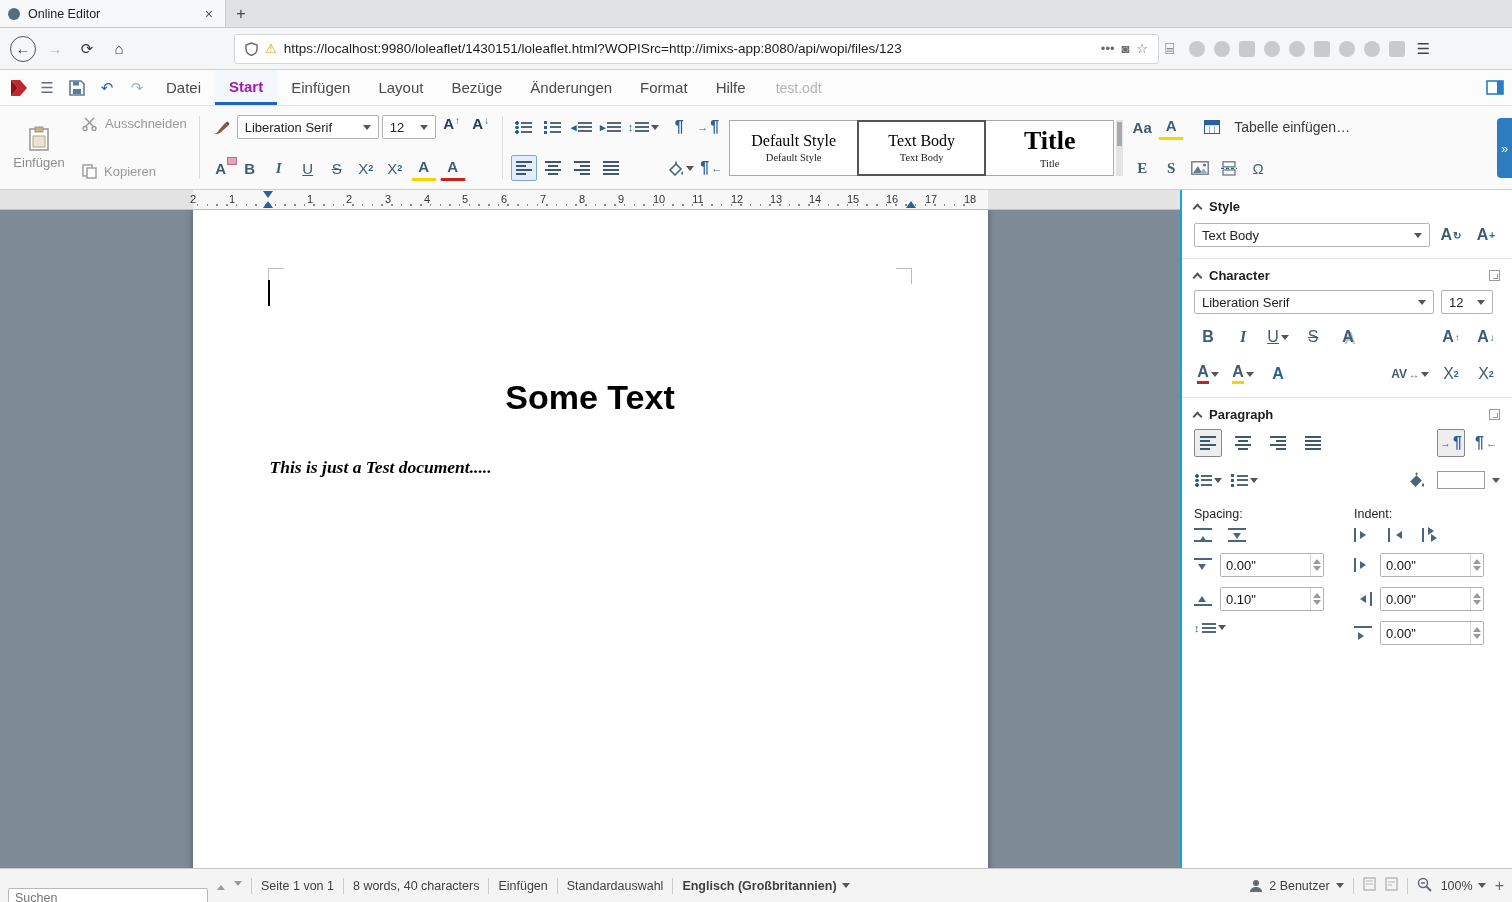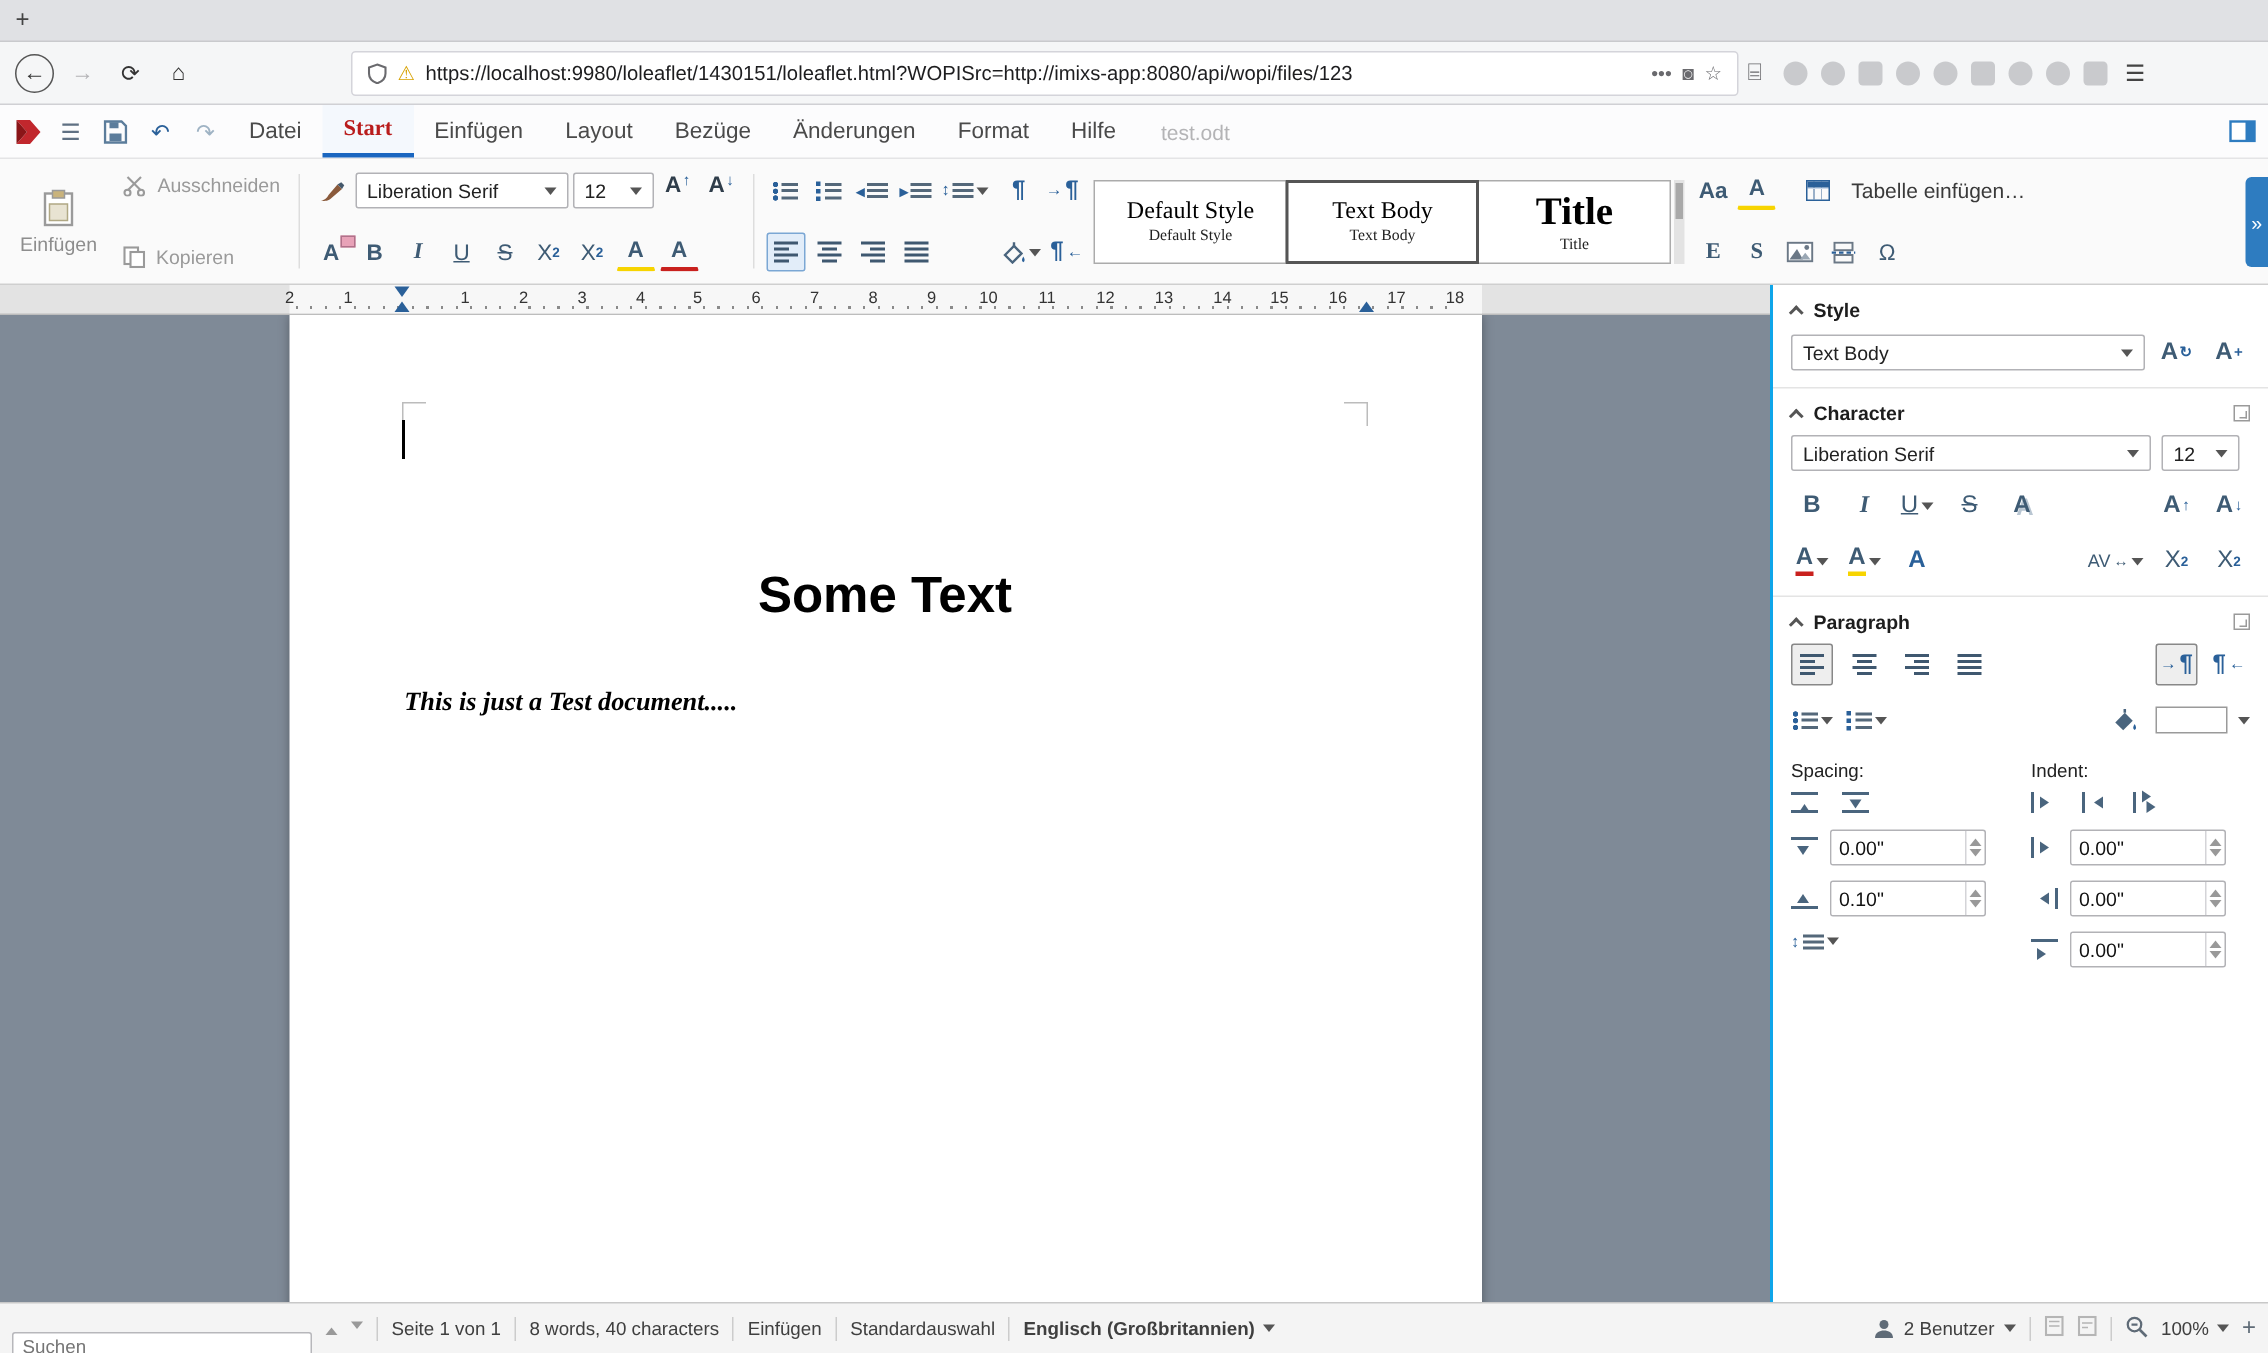--- a/index.html
+++ b/index.html
@@ -27,21 +27,21 @@
   .extrow { display:flex; align-items:center; gap:9px; margin-left:8px; }
   .extdot { width:16px; height:16px; border-radius:50%; background:#c9cacd; }
   .extsq { width:16px; height:16px; border-radius:3px; background:#c9cacd; }
   .burger { font-size:15px; color:#444; margin-left:6px; }
 
   
   .menurow { height:36px; background:#fcfcfd; display:flex; align-items:stretch; border-bottom:1px solid #e4e4e6; padding-left:6px; }
   .logo { width:26px; display:flex; align-items:center; justify-content:center; }
   .mico { width:30px; display:flex; align-items:center; justify-content:center; color:#5f7083; font-size:15px; }
   .mi { padding:0 14px; display:flex; align-items:center; font-size:15px; color:#4a4a4a; }
-  .mi.active { color:#b91c1c; border-bottom:3px solid #1a66c0; background:#f4f8fd; font-weight:bold;font-family:Liberation Serif, serif; }
+  .mi.active { color:#a21caf; border-bottom:3px solid #1a66c0; background:#f4f8fd; font-weight:bold; }
   .docname { margin-left:16px; display:flex; align-items:center; color:#b4b4b6; font-size:14px; }
   .menurow .rspace { flex:1; }
   .sb-toggle { width:34px; display:flex; align-items:center; justify-content:center; }
 
   
   .toolbar { height:84px; background:#fafafa; border-bottom:1px solid #cfcfcf; display:flex; align-items:stretch; gap:6px; padding:4px 20px 4px 6px; position:relative; }
   .tsep { width:1px; background:#ddd; margin:6px 2px; }
   .tcol { display:flex; flex-direction:column; justify-content:space-between; padding:2px 0; }
   .trow { display:flex; align-items:center; gap:3px; height:30px; }
   .ib { min-width:26px; height:26px; display:flex; align-items:center; justify-content:center; border-radius:2px; font-size:15px; color:#3e5b74; border:1px solid transparent; }
@@ -195,20 +195,25 @@
   .users { display:flex; align-items:center; gap:6px; }
   .gicon { color:#b5b5b5; font-size:14px; }
   .zoom { display:flex; align-items:center; gap:5px; }
 </style>
 </head>
 <body>
 
 <div class="screen">
 
   <div class="tabbar">
+    <div class="tab">
+      <span class="tab-fav"></span>
+      <span class="tab-title">Online Editor</span>
+      <span class="tab-close">×</span>
+    </div>
     <div class="newtab">+</div>
   </div>
 
   <div class="urlbar">
     <span class="navbtn circ">←</span>
     <span class="navbtn dis">→</span>
     <span class="navbtn">⟳</span>
     <span class="navbtn">⌂</span>
     <div class="urlfield">
       <svg width="13" height="14" viewBox="0 0 13 14">
@@ -562,21 +567,21 @@
       <div class="srow">
         <span class="sib combo">
             <span class="fc-red">A</span>
             <span class="tri-d"></span>
           </span>
         <span class="sib combo">
             <span class="hl-yel">A</span>
             <span class="tri-d"></span>
           </span>
         <span class="sib" style="color:#2a6099;font-weight:bold;">A</span>
-        <span class="sib combo push" style="font-size:12px;font-weight:normal;align-items:center;">
+        <span class="sib combo push" style="font-size:12px;font-weight:bold;align-items:center;">
             <span>AV</span>
             <span class="arr" style="font-size:10px;">↔</span>
             <span class="tri-d"></span>
           </span>
         <span class="sib supsub">
             <span>X</span>
             <sup>2</sup>
           </span>
         <span class="sib supsub">
             <span>X</span>

